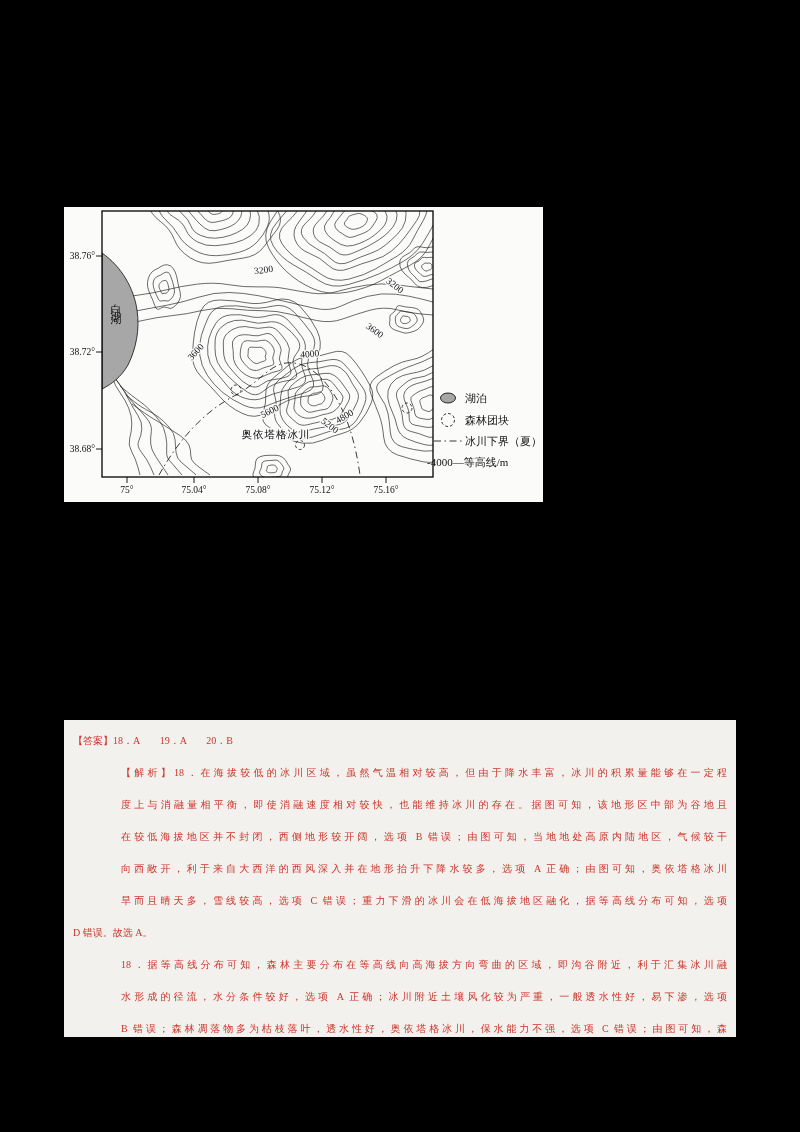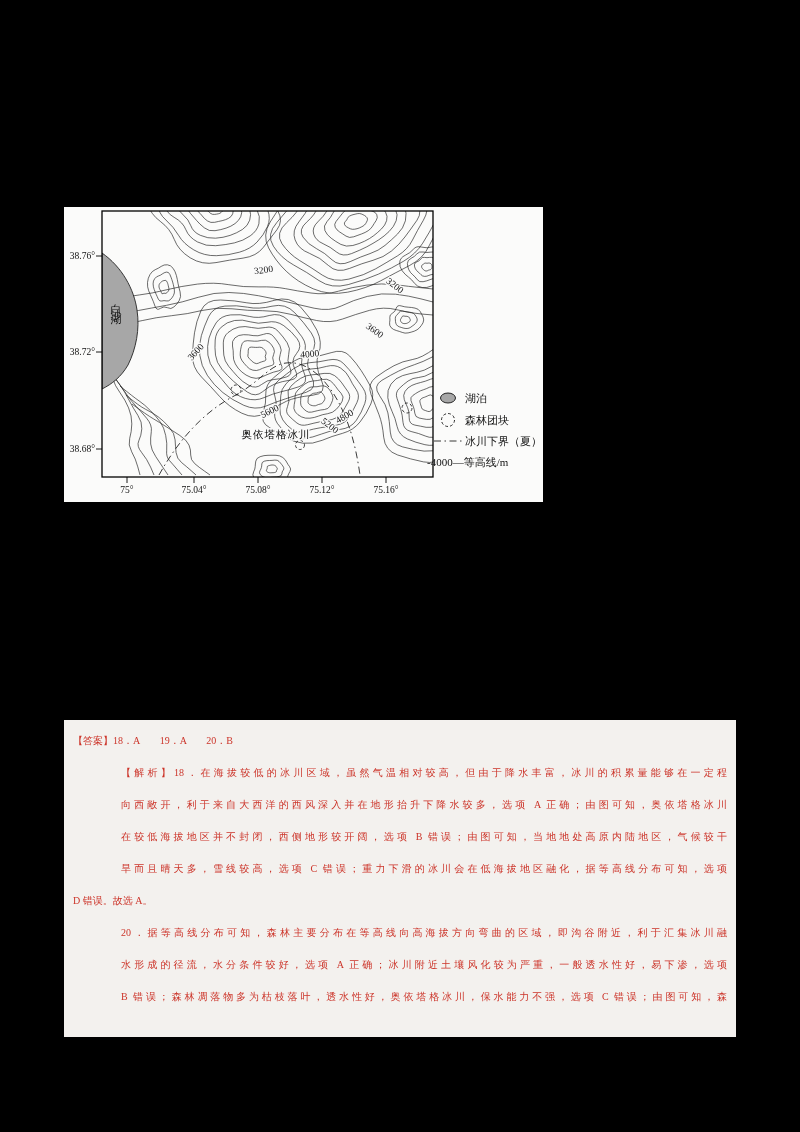--- a/index.html
+++ b/index.html
@@ -159,20 +159,21 @@
       <text class="llabel" x="401" y="238">冰川下界（夏）</text>
 
       <text class="llabel" x="363" y="259">-4000—等高线/m</text>
     </g>
   </svg>
 </section>
 
 <section class="text-panel">
   <div class="line">【答案】18．A　　19．A　　20．B</div>
   <div class="line j">【解析】18．在海拔较低的冰川区域，虽然气温相对较高，但由于降水丰富，冰川的积累量能够在一定程</div>
+  <div class="line j">度上与消融量相平衡，即使消融速度相对较快，也能维持冰川的存在。据图可知，该地形区中部为谷地且</div>
+  <div class="line j">在较低海拔地区并不封闭，西侧地形较开阔，选项 B 错误；由图可知，当地地处高原内陆地区，气候较干</div>
   <div class="line j">向西敞开，利于来自大西洋的西风深入并在地形抬升下降水较多，选项 A 正确；由图可知，奥依塔格冰川</div>
-  <div class="line j">在较低海拔地区并不封闭，西侧地形较开阔，选项 B 错误；由图可知，当地地处高原内陆地区，气候较干</div>
   <div class="line j">旱而且晴天多，雪线较高，选项 C 错误；重力下滑的冰川会在低海拔地区融化，据等高线分布可知，选项</div>
   <div class="line">D 错误。故选 A。</div>
-  <div class="line j">20．据等高线分布可知，森林主要分布在等高线向高海拔方向弯曲的区域，即沟谷附近，利于汇集冰川融</div>
+  <div class="line j">18．据等高线分布可知，森林主要分布在等高线向高海拔方向弯曲的区域，即沟谷附近，利于汇集冰川融</div>
   <div class="line j">水形成的径流，水分条件较好，选项 A 正确；冰川附近土壤风化较为严重，一般透水性好，易下渗，选项</div>
   <div class="line j">B 错误；森林凋落物多为枯枝落叶，透水性好，奥依塔格冰川，保水能力不强，选项 C 错误；由图可知，森</div>
 </section>
 
 </body></html>

